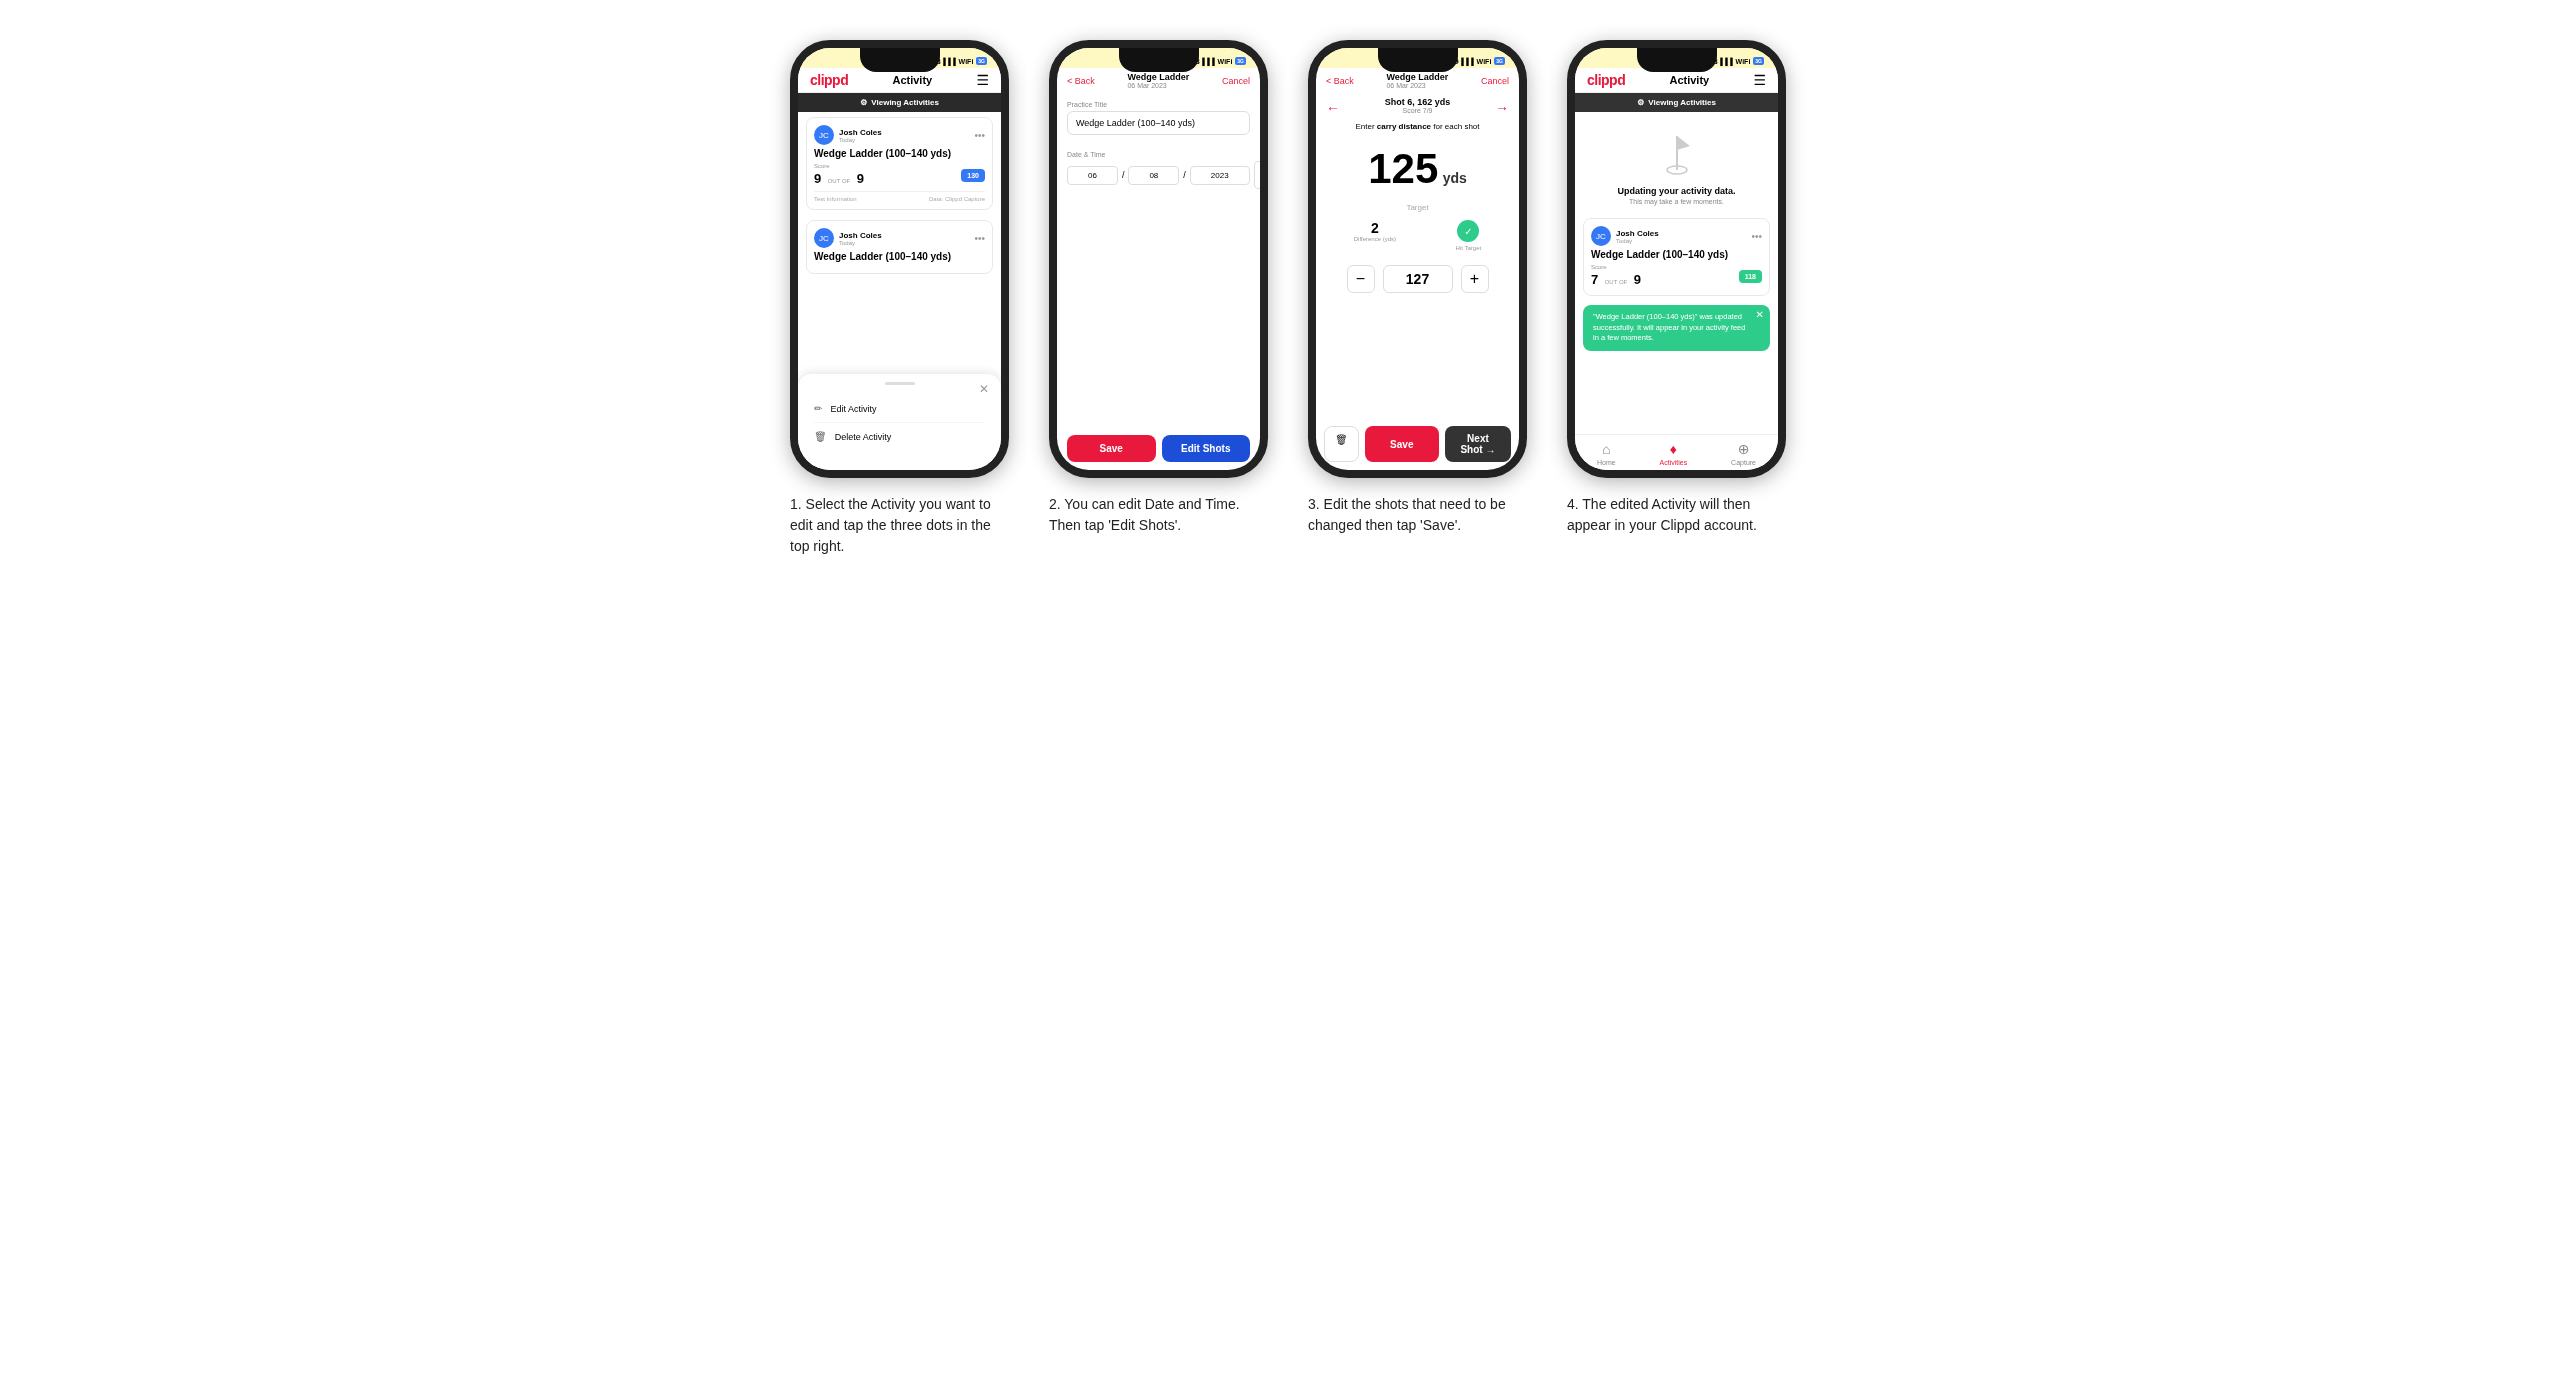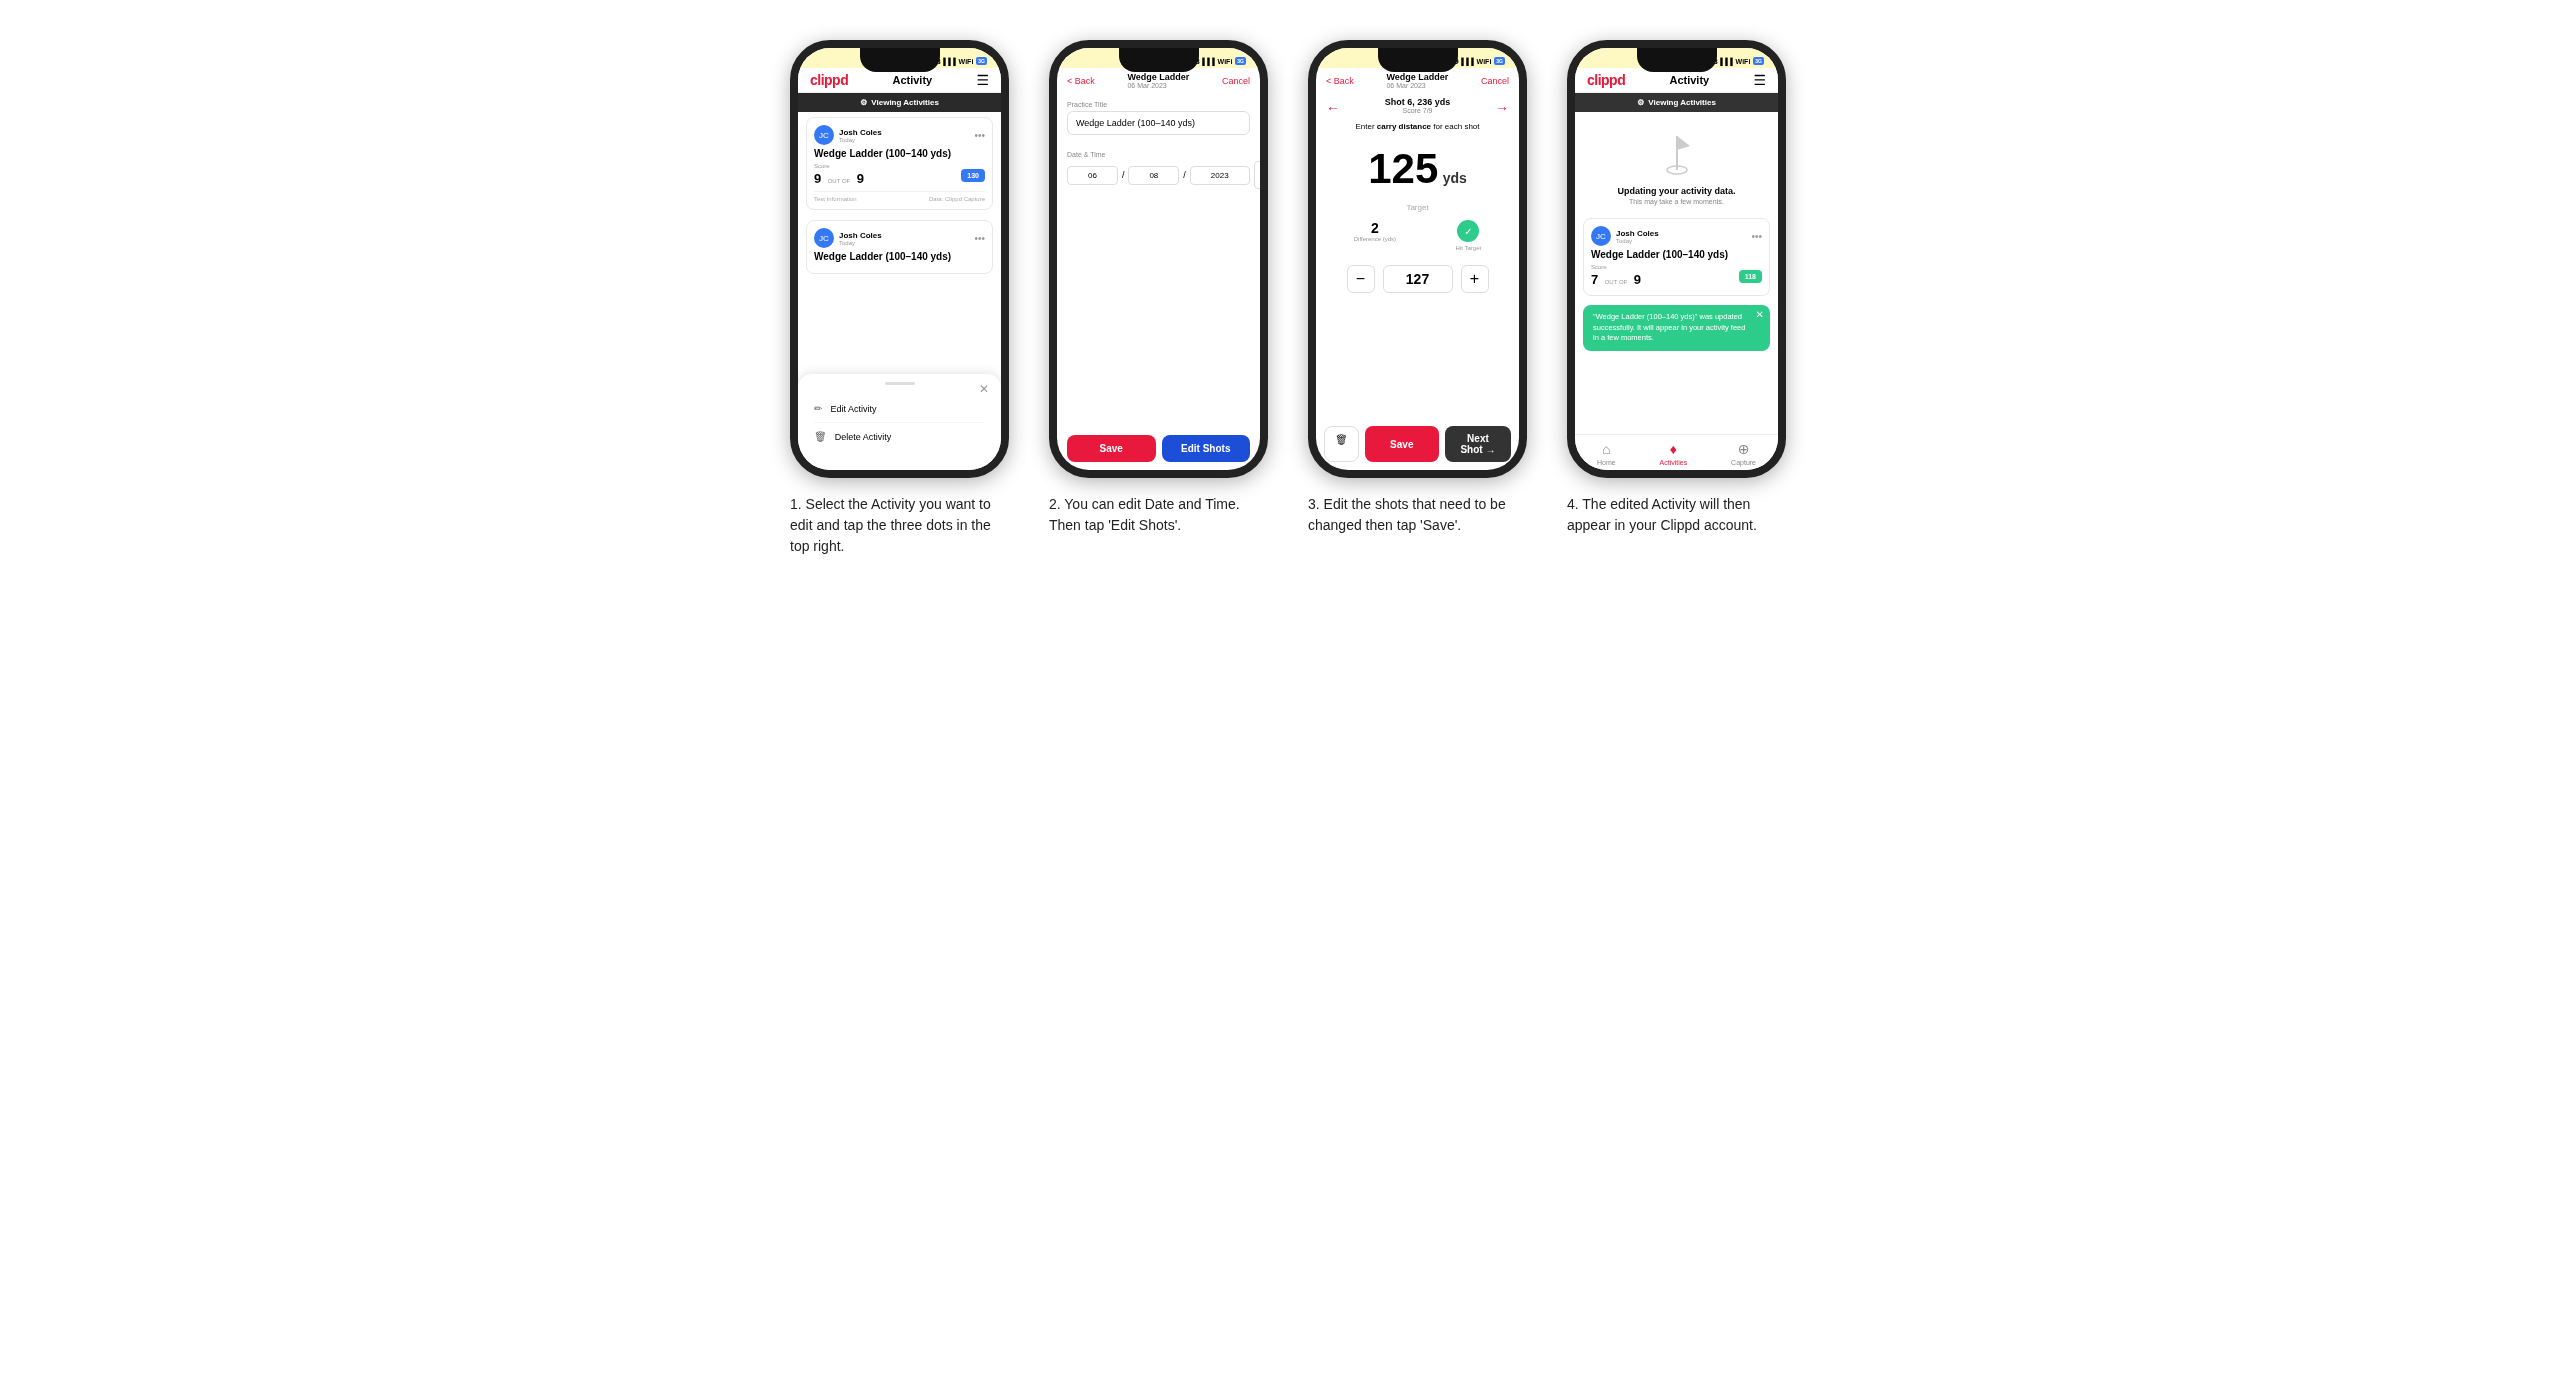--- a/index.html
+++ b/index.html
@@ -545,21 +545,21 @@
           <div class="nav-center">
             <div class="nav-title">Wedge Ladder</div>
             <div class="nav-sub">06 Mar 2023</div>
           </div>
           <span class="cancel-btn">Cancel</span>
         </div>
 
         <div class="shot-nav">
           <span class="arrow-btn">←</span>
           <div class="shot-nav-center">
-            <div class="shot-title">Shot 6, 236 yds</div>
+            <div class="shot-title">Shot 6, 162 yds</div>
             <div class="shot-sub">Score 7/9</div>
           </div>
           <span class="arrow-btn">→</span>
         </div>
         <div class="carry-label">
           Enter <strong>carry distance</strong> for each shot
         </div>
         <div class="yds-display">
           <span class="yds-number">125</span>
           <span class="yds-unit">yds</span>

